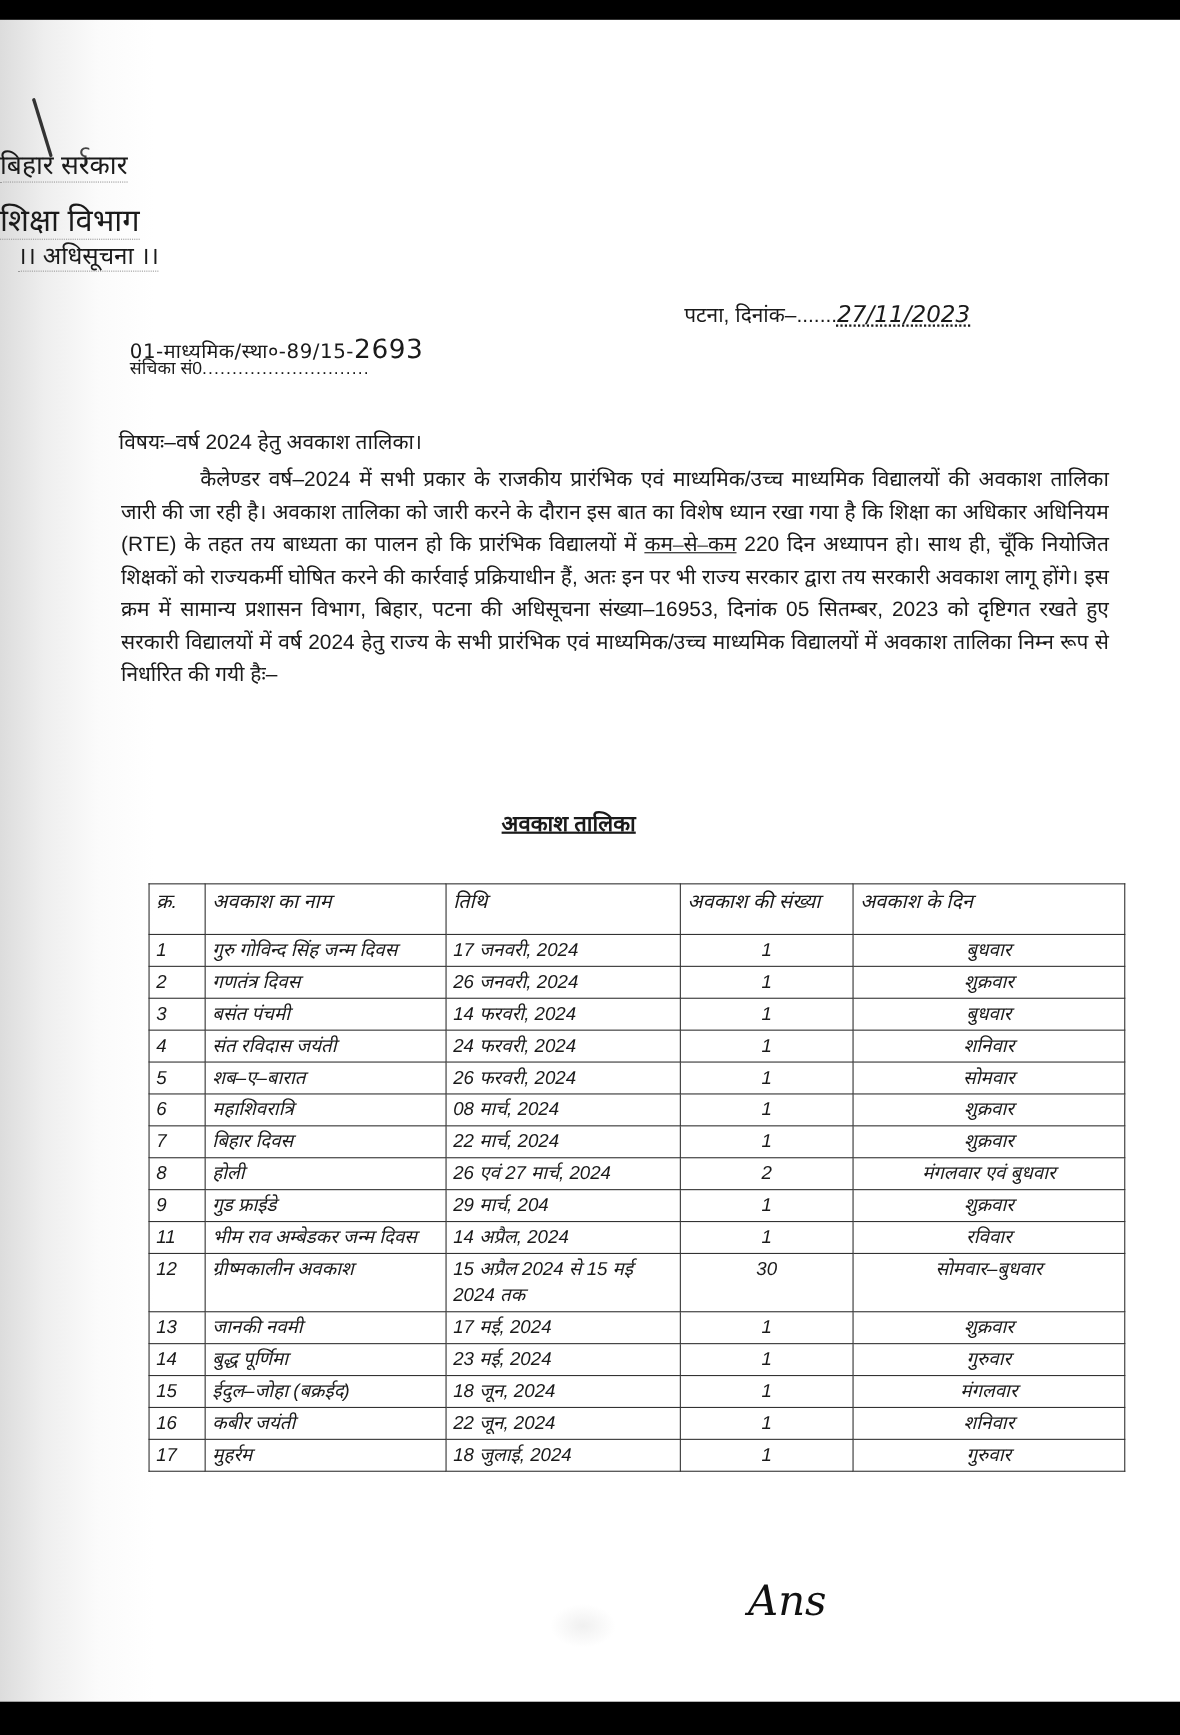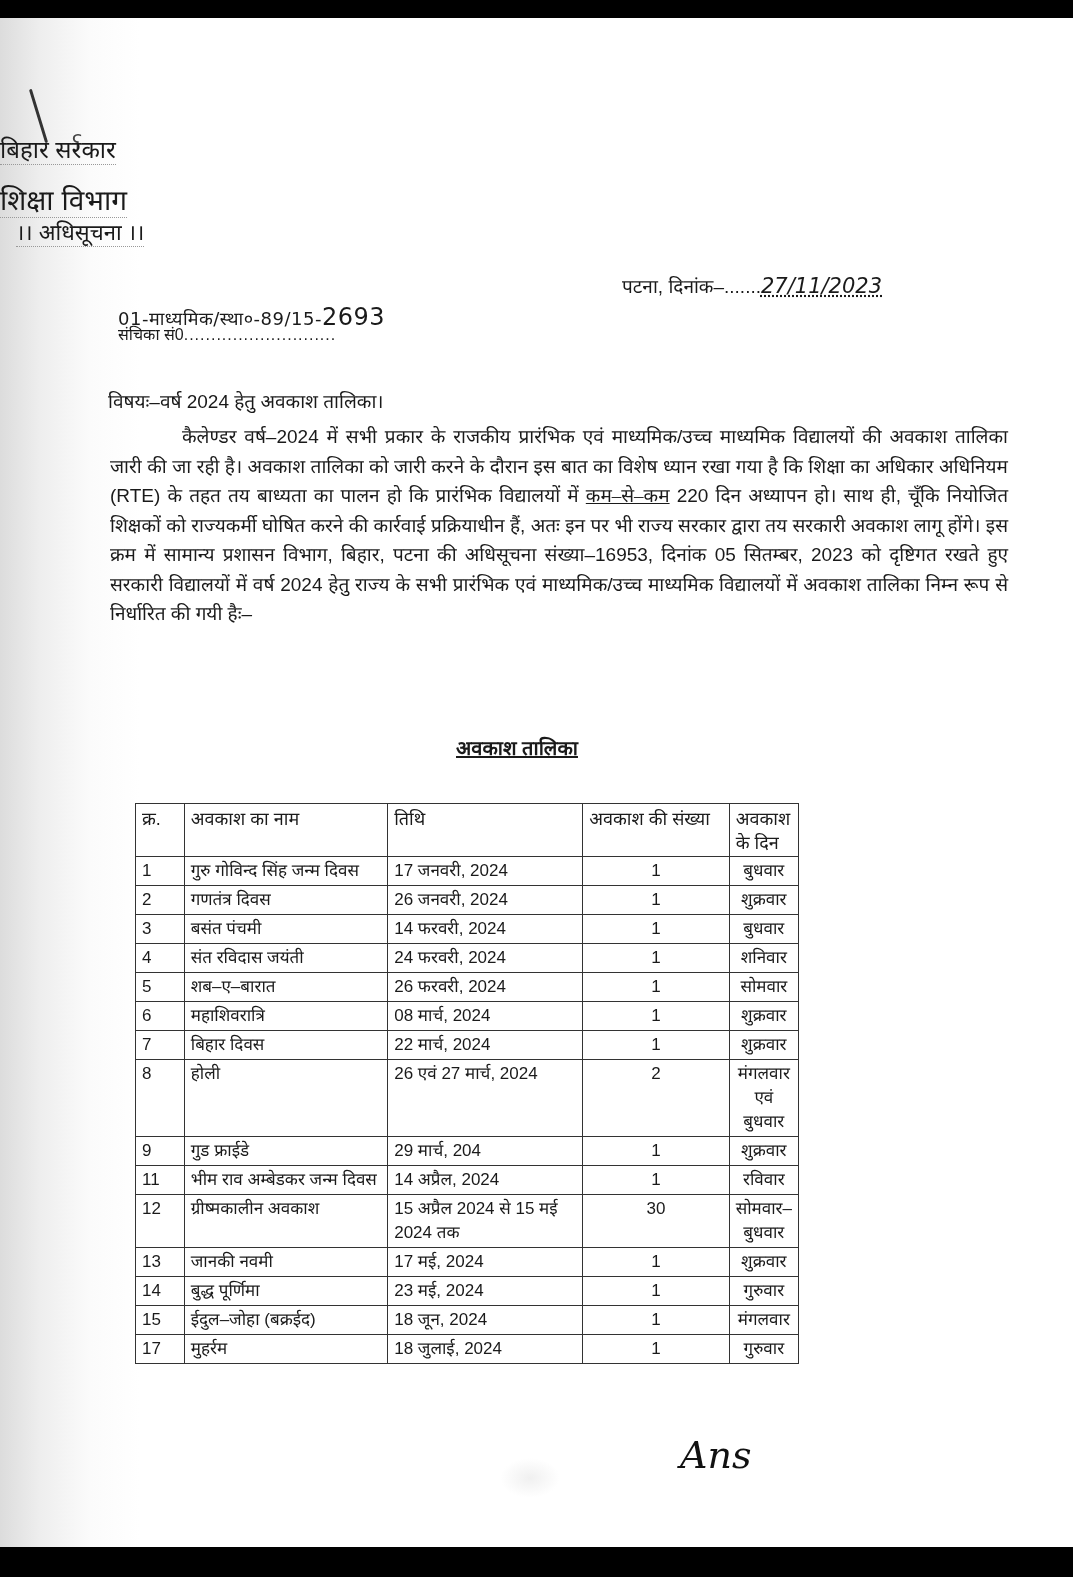--- a/index.html
+++ b/index.html
@@ -22,21 +22,21 @@
   .ref .hand { font-family:"DejaVu Sans",sans-serif; font-size:18px; letter-spacing:0.5px; display:block;margin-top:44px; }
   .ref .hand b { font-size:24px; font-weight:normal; }
   .ref .dots { letter-spacing:1px; }
   .datebox { position:absolute; left:622px; top:255px; font-size:19px; }
   .datebox .hand { font-family:"DejaVu Sans",sans-serif; font-style:italic; font-size:21px; text-decoration:underline; text-decoration-style:dotted; }
   .subject { position:absolute; left:108px; top:370px; font-size:19px; }
   .para { position:absolute; left:110px; top:404px; width:898px; font-size:19px; line-height:29.5px; text-align:justify; text-indent:72px; }
   .para u { text-decoration:underline;font-family:Liberation Serif, serif; }
   .tbltitle { position:absolute; left:432px; top:716px; font-size:20px; font-weight:bold; text-decoration:underline;margin-left:24px; }
   table.leave {
-    position:absolute; left:135px; top:785px; width:664px; border-collapse:collapse; font-size:17px;
+    position:absolute; left:135px; top:785px; width:888px; border-collapse:collapse; font-size:17px;font-style:italic;
   }
   table.leave th, table.leave td { border:1.5px solid #333; padding:2px 6px; vertical-align:top; }
   table.leave th { font-weight:normal; font-size:18px; height:41px; text-align:left; }
   table.leave td { height:23px; line-height:24px; }
   table.leave td.sn { width:38px; text-align:left; }
   table.leave td.name { width:206px; }
   table.leave td.date { width:200px; }
   table.leave td.cnt { width:144px; text-align:center; }
   table.leave td.day { text-align:center; }
   table.leave th.c1 { text-align:left; }
@@ -172,20 +172,27 @@
           <td class="day">गुरुवार</td>
         </tr>
         <tr>
           <td class="sn">15</td>
           <td class="name">ईदुल–जोहा (बक्रईद)</td>
           <td class="date">18 जून, 2024</td>
           <td class="cnt">1</td>
           <td class="day">मंगलवार</td>
         </tr>
         <tr>
+          <td class="sn">16</td>
+          <td class="name">कबीर जयंती</td>
+          <td class="date">22 जून, 2024</td>
+          <td class="cnt">1</td>
+          <td class="day">शनिवार</td>
+        </tr>
+        <tr>
           <td class="sn">17</td>
           <td class="name">मुहर्रम</td>
           <td class="date">18 जुलाई, 2024</td>
           <td class="cnt">1</td>
           <td class="day">गुरुवार</td>
         </tr>
       </tbody>
   </table>
 
   <div class="smudge"></div>

